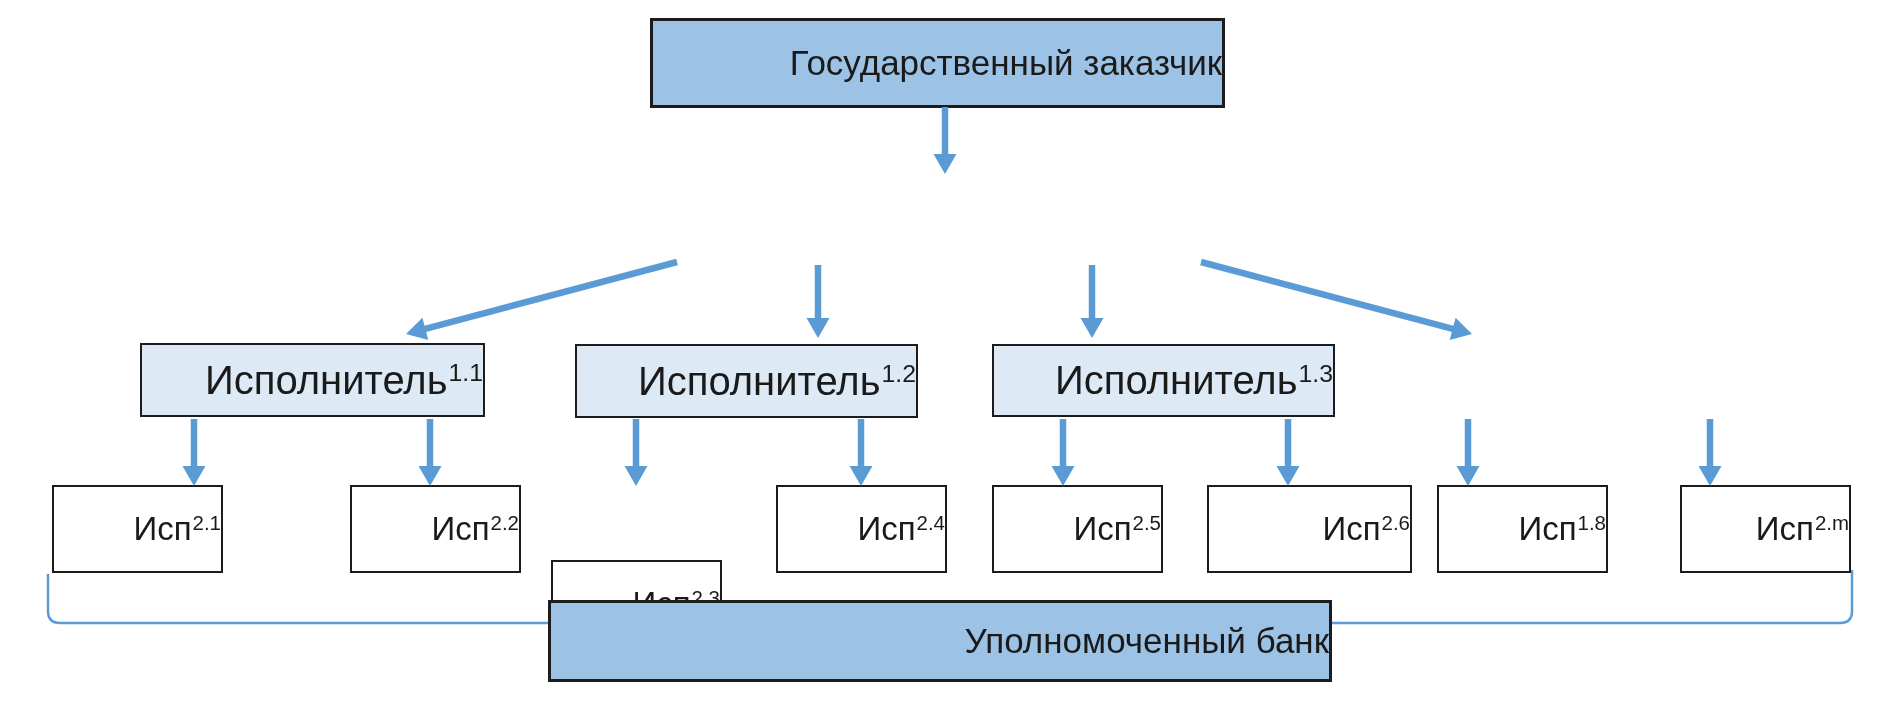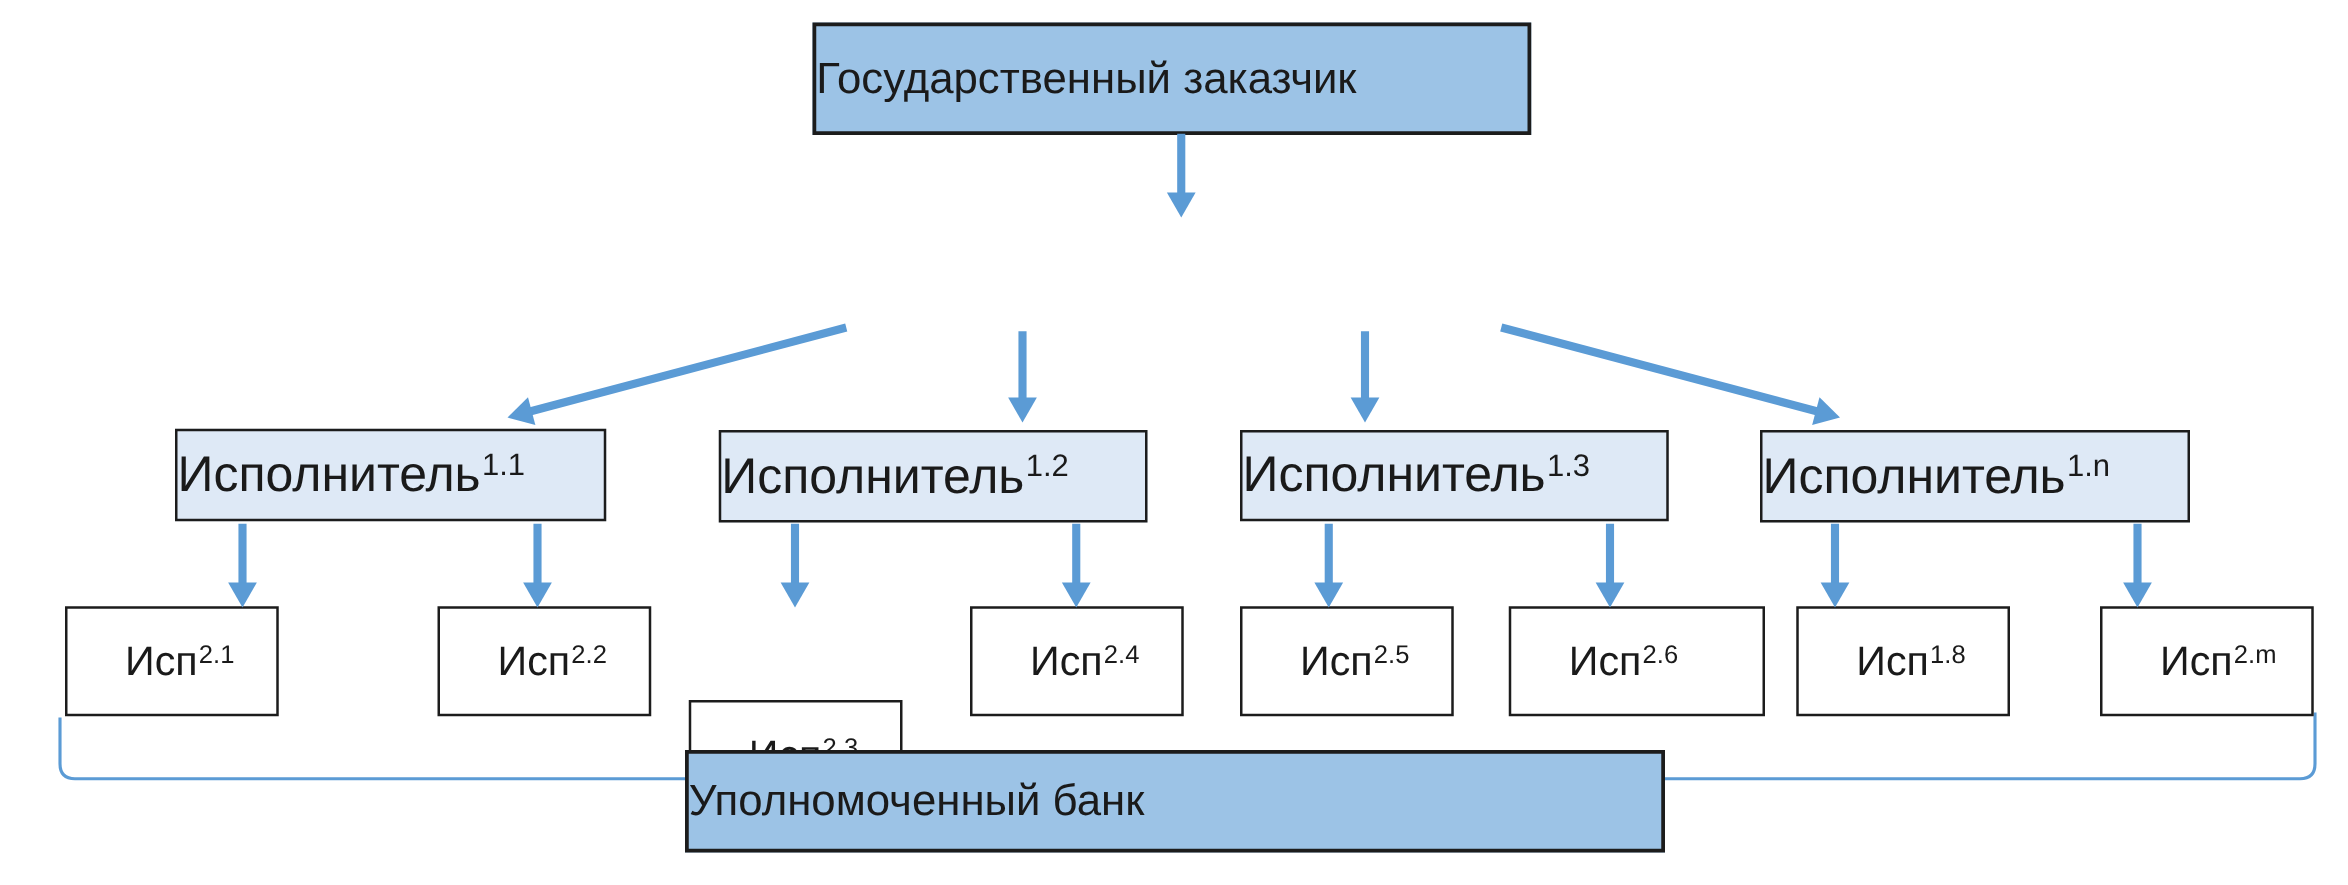--- a/index.html
+++ b/index.html
@@ -11,21 +11,21 @@
     color:#1a1a1a;
     overflow:hidden;
   }
   svg.layer{position:absolute;left:0;top:0;width:1878px;height:708px;pointer-events:none;}
   .box{
     position:absolute;
     box-sizing:border-box;
     border:2px solid #1c1c1c;
     display:flex;
     align-items:center;
-    justify-content:flex-start;
+    justify-content:flex-end;
     text-align:center;
     white-space:nowrap;
     z-index:2;
   }
   .box-dark{border-width:3px;font-size:35px;background:#9CC3E6;}
   .box-mid{border-width:2.5px;font-size:35px;background:#C9DCF0;}
   .box-light{border-width:2.5px;font-size:40px;background:#DEE9F6;}
   .box-white{border-width:2.5px;font-size:33px;background:#ffffff;padding-left:46px;}
   .bank{border-width:3px;font-size:35px;background:#9CC3E6;}
   sup{
@@ -54,23 +54,20 @@
 
 
   <div class="box box-light" style="left: 140px; top: 343px; width: 345px; height: 74px; background: rgb(222, 233, 246);">
     <span><span>Исполнитель</span><sup>1.1</sup></span>
   </div>
   <div class="box box-light" style="left: 575px; top: 344px; width: 343px; height: 74px; background: rgb(222, 233, 246);">
     <span><span>Исполнитель</span><sup>1.2</sup></span>
   </div>
   <div class="box box-light" style="left: 992px; top: 344px; width: 343px; height: 73px; background: rgb(222, 233, 246);">
     <span><span>Исполнитель</span><sup>1.3</sup></span>
-  </div>
-  <div class="box box-light" style="left: 1408px; top: 344px; width: 344px; height: 74px; background: rgb(222, 233, 246);">
-    <span><span>Исполнитель</span><sup>1.n</sup></span>
   </div>
 
   <div class="box box-white" style="left:52px;top:485px;width:171px;height:88px;">
     <span><span>Исп</span><sup>2.1</sup></span>
   </div>
   <div class="box box-white" style="left:302px;top:485px;width:171px;height:88px;margin-left:48px;">
     <span><span>Исп</span><sup>2.2</sup></span>
   </div>
   <div class="box box-white" style="left:551px;top:512px;width:171px;height:88px;margin-top:48px;">
     <span><span>Исп</span><sup>2.3</sup></span>

